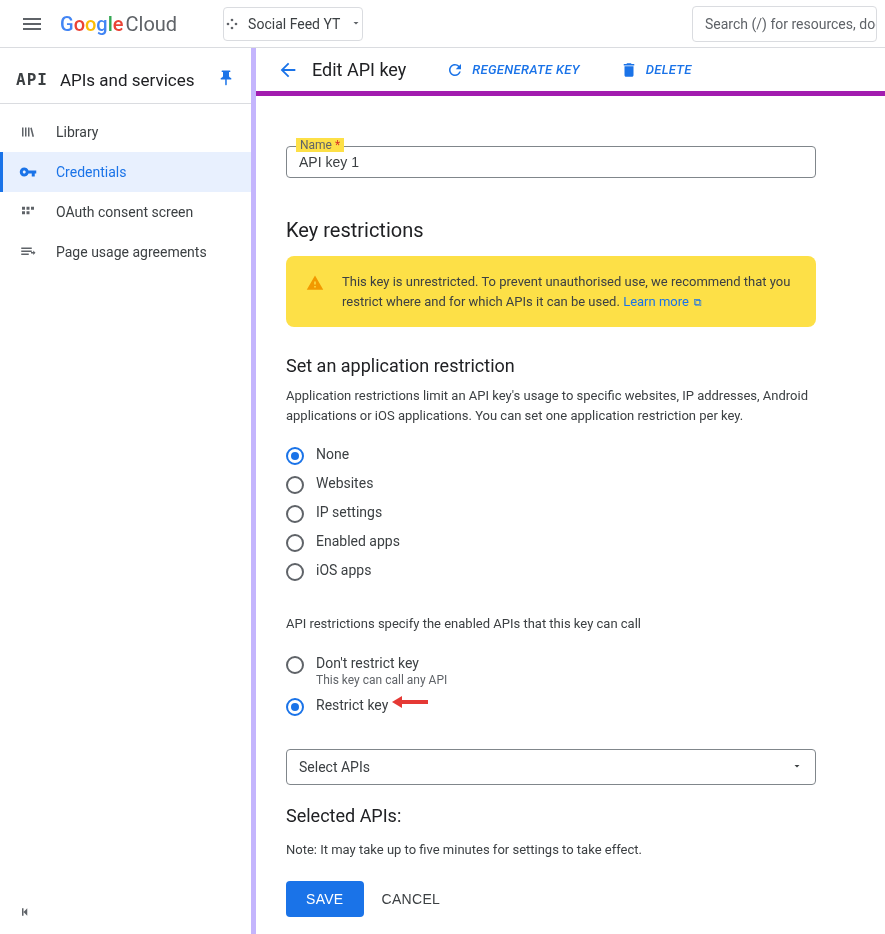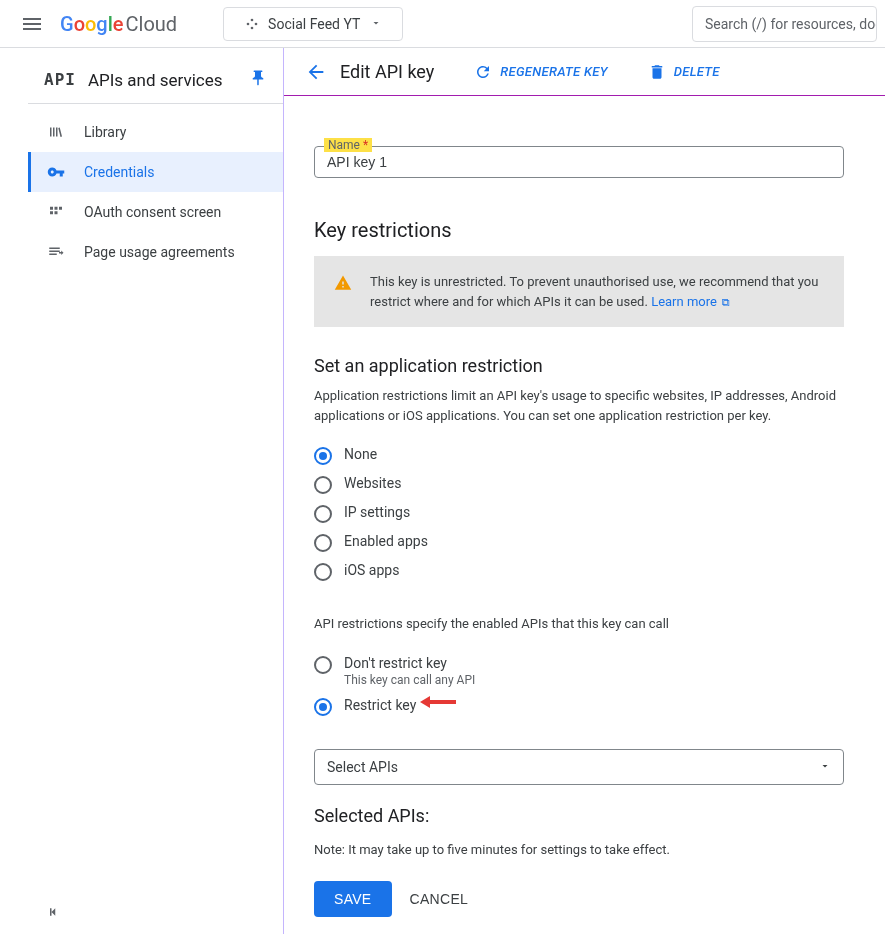--- a/index.html
+++ b/index.html
@@ -27,37 +27,37 @@
   cursor: pointer;
 }
 .hamburger-btn svg { width: 24px; height: 24px; fill: #5f6368; }
 .logo-wrap { display: flex; align-items: center; margin-left: 4px; margin-right: 34px; }
 .logo-wrap .gword { font-size: 20px; font-weight: 500; }
 .g1{color:#4285f4}.g2{color:#ea4335}.g3{color:#fbbc05}.g4{color:#4285f4}.g5{color:#34a853}.g6{color:#ea4335}
 .cloud-word { font-size: 20px; color:#5f6368; margin-left:2px; }
 .project-picker {
   display:flex; align-items:center;
   border:1px solid #dadce0; border-radius:4px;
-  height:34px; padding:0 20px; margin-left:12px; cursor:pointer;
+  height:34px; padding:0 0; margin-left:12px; cursor:pointer;
   color:#3c4043; font-size:14px;
 }
 .project-picker .dots { margin-right:8px; display:flex; align-items:center;}
 .project-picker .chev { margin-left:10px; }
 .search-box {
   margin-left:auto;
   height:36px; width:185px;
   border:1px solid #dadce0; border-radius:4px;
   display:flex; align-items:center; padding:0 12px;
   color:#5f6368; font-size:14px;
   overflow:hidden; white-space:nowrap;
 }
 
 
 .main { display:flex; height:calc(100% - 48px); }
-.sidebar { width:256px; border-right:1px solid #c4b5fd; padding-top:8px; position:relative;margin-left:28px;}
+.sidebar { width:256px; border-right:5px solid #c4b5fd; padding-top:8px; position:relative;}
 .sidebar-header {
   display:flex; align-items:center; height:48px; padding:0 16px;
   border-bottom:1px solid #dadce0; margin-bottom:8px;
 }
 .api-badge {
   font-family: monospace; font-weight:bold; letter-spacing:1px;
   color:#3c4043; font-size:16px; margin-right:12px;
 }
 .sidebar-title { font-size:17px; color:#202124; flex:1;}
 .pin-icon { color:#1a73e8; }
@@ -71,21 +71,21 @@
   background:#e8f0fe; color:#1a73e8;
   border-left:3px solid #1a73e8; padding-left:13px;
 }
 .nav-item.active .nicon svg { fill:#1a73e8; }
 .collapse-btn { position:absolute; bottom:10px; left:16px; cursor:pointer; color:#5f6368;}
 
 
 .content { flex:1; overflow:auto; }
 .content-header {
   display:flex; align-items:center; height:48px;
-  padding:0 16px; border-bottom:1px solid #a21caf;
+  padding:0 16px; border-bottom:5px solid #a21caf;
 }
 .back-btn { width:32px; height:32px; display:flex;align-items:center;justify-content:center; cursor:pointer; color:#1a73e8; margin-right:4px;}
 .page-title { font-size:18px; color:#202124; margin-left:4px;}
 .action-btn {
   display:flex; align-items:center; color:#1a73e8;
   font-size:13px; font-weight:500; letter-spacing:.3px;
   margin-left:40px; cursor:pointer; text-transform:uppercase;font-style:italic;
 }
 .action-btn .aicon { margin-right:8px; display:flex; }
 
@@ -98,21 +98,21 @@
   padding:0 4px; font-size:12px; color:#5f6368;
 }
 .field-label .req{color:#d93025;}
 .text-input {
   width:100%; height:32px; border:1px solid #80868b; border-radius:4px;
   padding:0 12px; font-size:14px; color:#3c4043;
 }
 
 h2.section { font-size:20px; font-weight:400; color:#202124; margin:12px 0 14px; }
 .warning-box {
-  background:#e5e5e5; border-radius:0; padding:16px 20px;
+  background:#fde047; border-radius:8px; padding:16px 20px;
   display:flex; align-items:flex-start; margin-bottom:28px;
 }
 .warning-box .wicon { color:#f29900; margin-right:18px; font-size:18px; margin-top:2px;}
 .warning-box .wtext { font-size:13px; color:#3c4043; line-height:1.5;}
 .learn-link { color:#1a73e8; text-decoration:none; }
 .ext-icon { font-size:11px; margin-left:2px;}
 
 h3.subsection { font-size:18px; font-weight:400; color:#202124; margin:12px 0 10px;}
 .desc { font-size:13px; color:#3c4043; line-height:1.5; margin-bottom:16px;}
 

